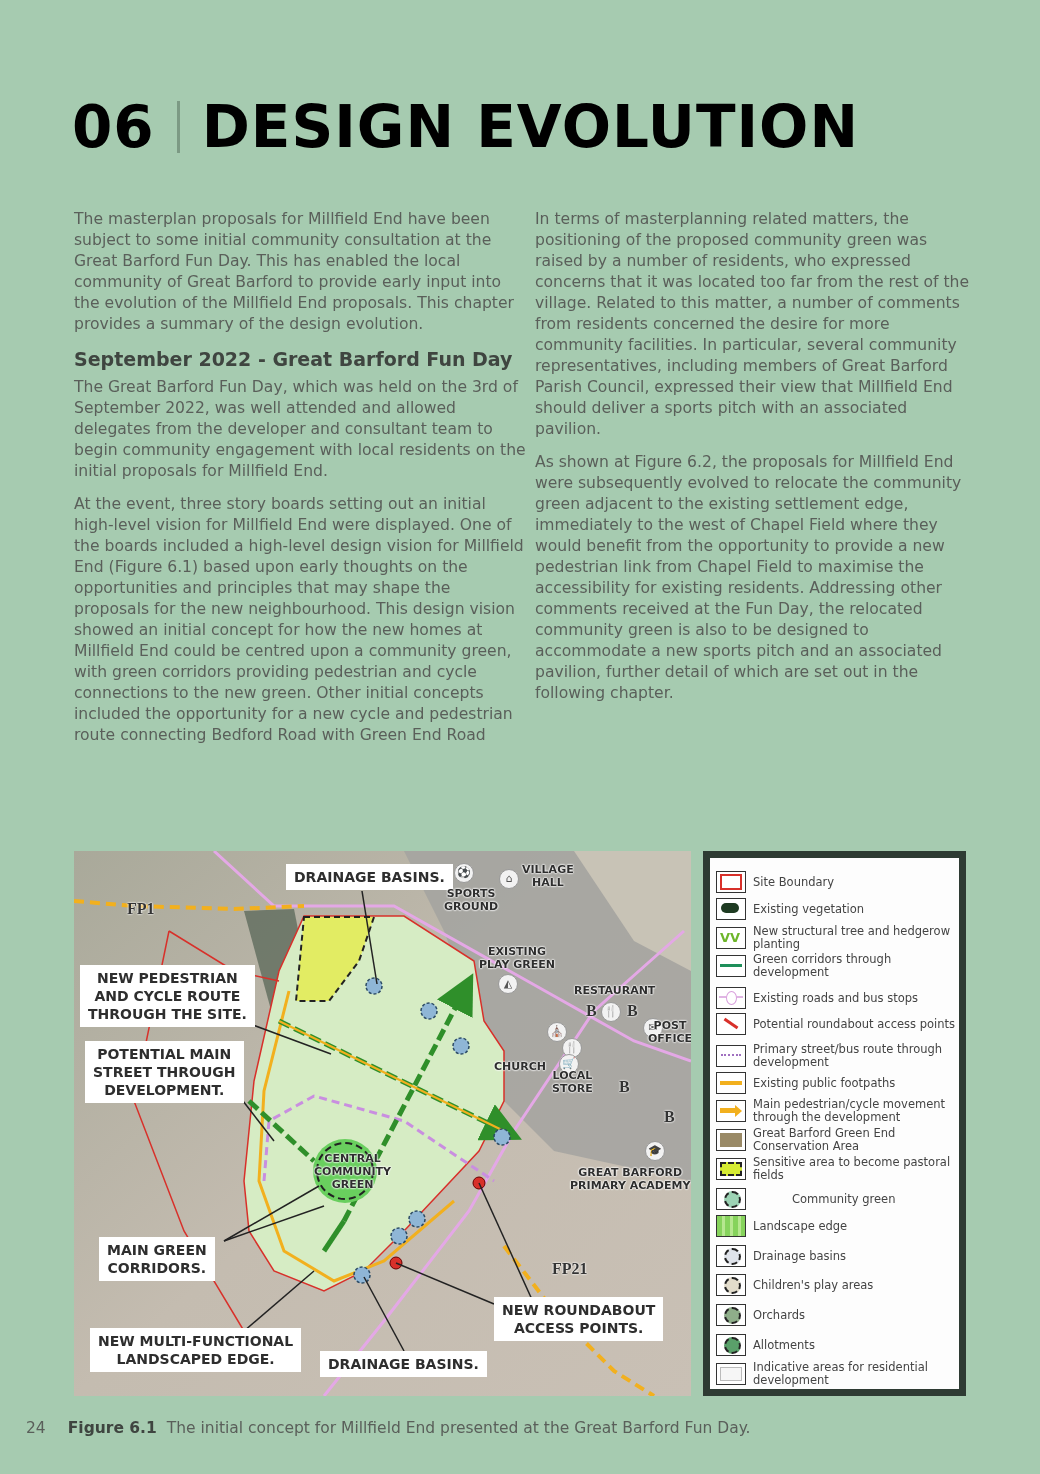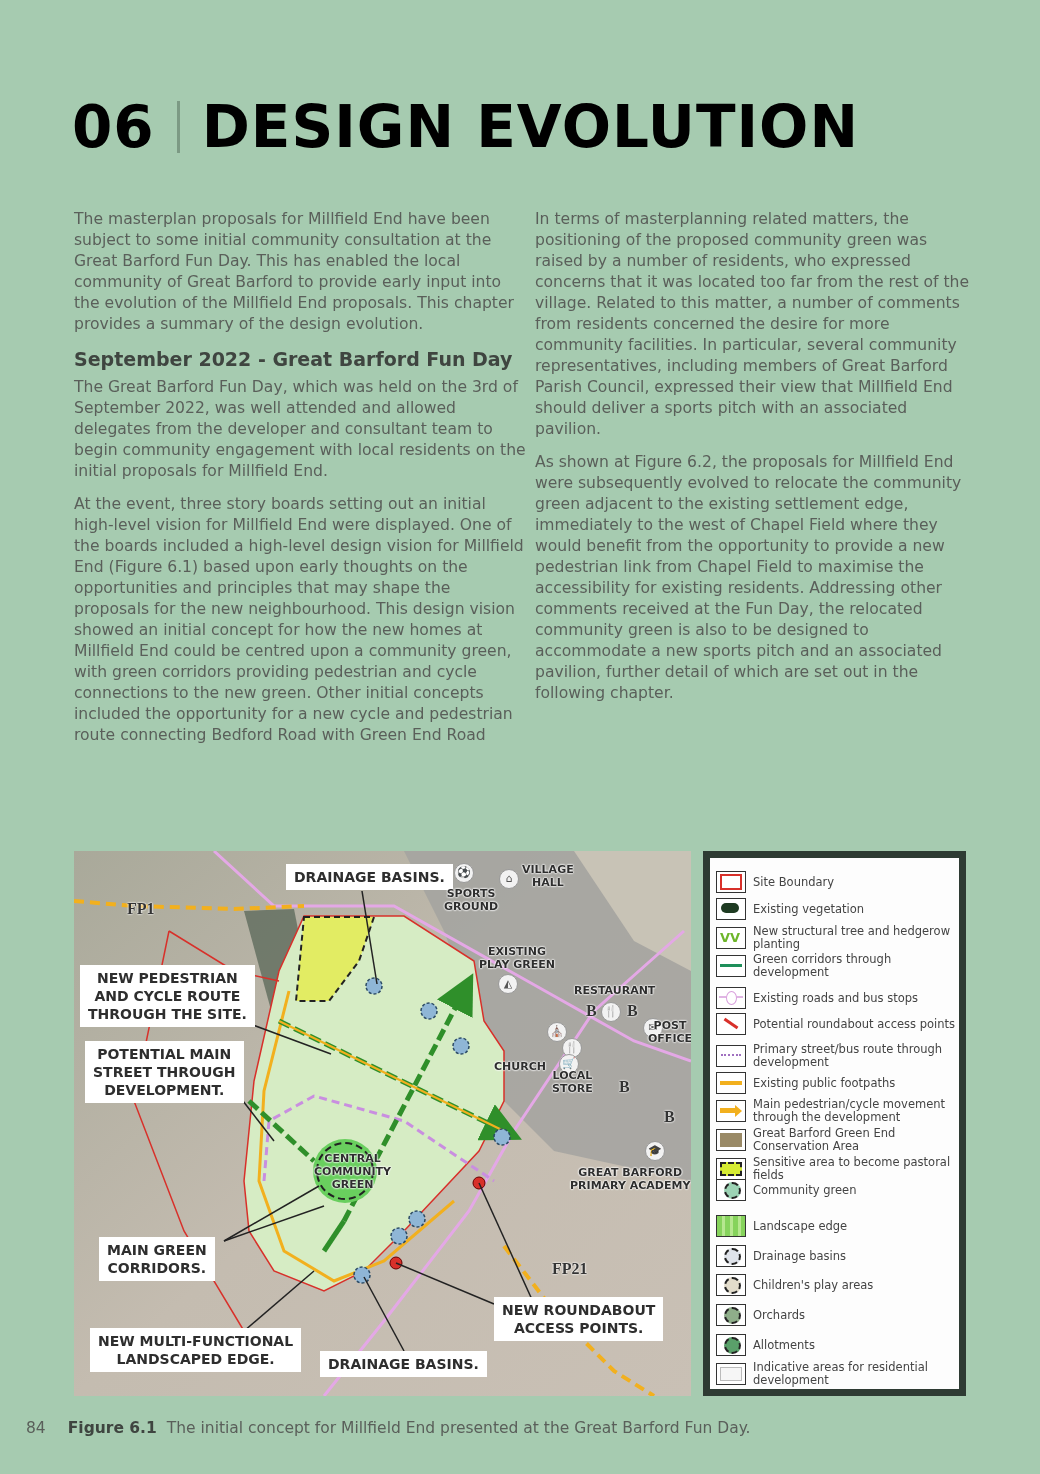--- a/index.html
+++ b/index.html
@@ -253,21 +253,21 @@
             <div style="position:absolute;left:3px;top:3px;right:3px;bottom:3px;background:#9a8a66"></div>
           </div>
           <div class="leg-label">Great Barford Green End Conservation Area</div>
         </div>
         <div class="leg-item" style="top: 298px;">
           <div class="leg-swatch">
             <div style="position:absolute;left:3px;top:3px;right:3px;bottom:3px;background:#d6ec33;border:2px dashed #222"></div>
           </div>
           <div class="leg-label">Sensitive area to become pastoral fields</div>
         </div>
-        <div class="leg-item" style="top: 321px;">
+        <div class="leg-item" style="top: 330px; gap: 39px;">
           <div class="leg-swatch">
             <div style="position:absolute;left:7px;top:2px;width:13px;height:13px;border-radius:50%;background:#9cd3b4;border:2px dashed #222"></div>
           </div>
           <div class="leg-label">Community green</div>
         </div>
         <div class="leg-item" style="top: 357px;">
           <div class="leg-swatch">
             <div style="position:absolute;left:0;top:0;right:0;bottom:0;background:repeating-linear-gradient(90deg,#86d35c 0 5px,#b6e78f 5px 8px)"></div>
           </div>
           <div class="leg-label">Landscape edge</div>
@@ -300,14 +300,14 @@
           <div class="leg-swatch">
             <div style="position:absolute;left:3px;top:3px;right:3px;bottom:3px;border:1px solid #bbb;background:#f6f6f6"></div>
           </div>
           <div class="leg-label">Indicative areas for residential development</div>
         </div>
       </div>
   </div>
 </div>
 
 <div class="caption">
-  <span class="pn">84</span><span class="fig">Figure 6.1</span><span>The initial concept for Millfield End presented at the Great Barford Fun Day.</span>
+  <span class="pn">24</span><span class="fig">Figure 6.1</span><span>The initial concept for Millfield End presented at the Great Barford Fun Day.</span>
 </div>
 
 </body></html>

